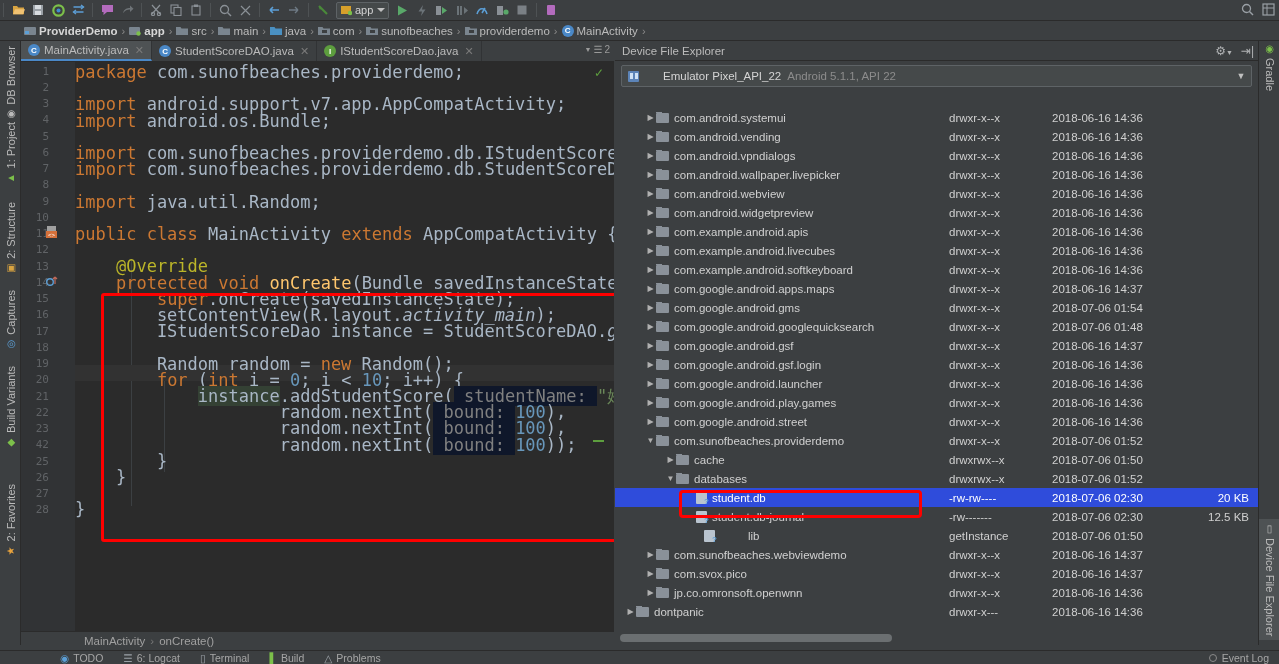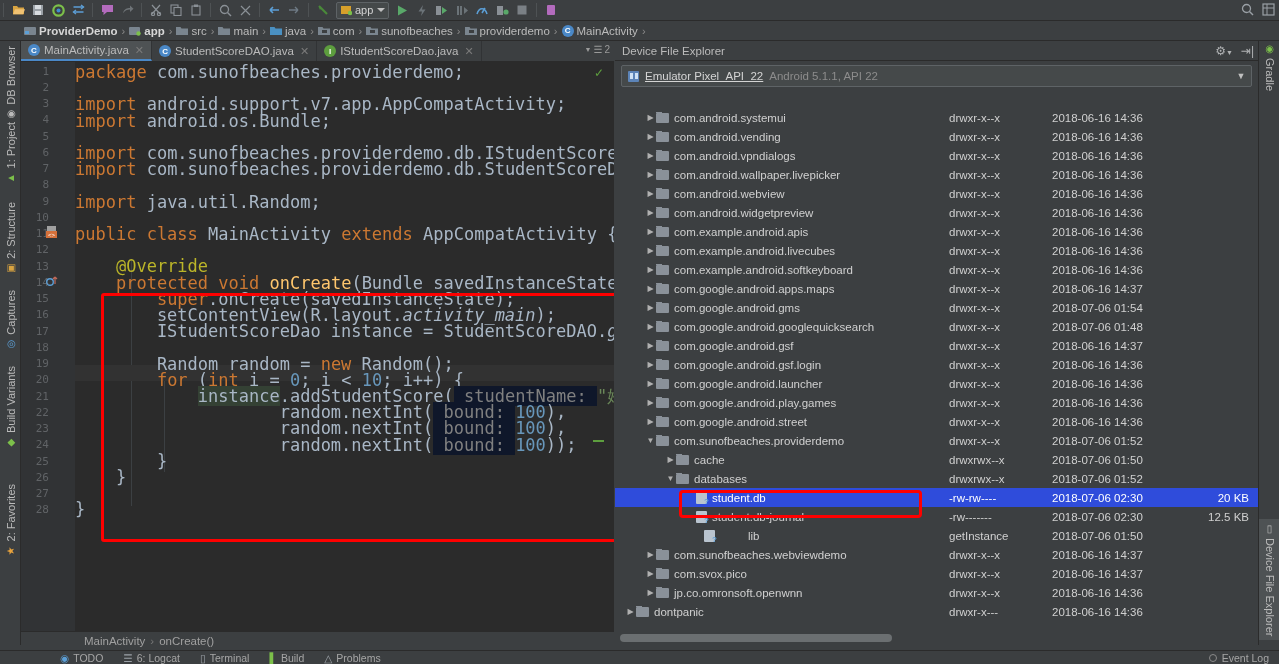--- a/index.html
+++ b/index.html
@@ -81,21 +81,21 @@
     font-size:11.5px; color:#a0a0a0; gap:5px; border-top:1px solid #2b2b2b;}
 
   
   .dfe{ position:absolute; left:615px; top:41px; width:643px; height:604px; background:#3c3f41; }
   .dfe-hdr{ height:20px; display:flex; align-items:center; padding:0 4px 0 7px;
     font-size:11.5px; color:#bbbbbb; border-bottom:1px solid #2b2b2b; background:#3c3f41;}
   .dfe-hdr .sp{ flex:1; }
   .dfe-hdr .hico{ margin-left:8px; font-size:12px; color:#afb1b3; }
   .dev-sel{ margin:4px 6px 3px 6px; height:22px; background:#45494a; border:1px solid #5e6366;
     border-radius:2px; display:flex; align-items:center; padding:0 2px 0 6px; font-size:11.5px;}
-  .dev-sel .dname{ color:#d4d4d4; margin-left:6px;text-decoration:underline; }
+  .dev-sel .dname{ color:#d4d4d4; margin-left:24px; }
   .dev-sel .dver{ color:#8c8c8c; margin-left:6px; }
   .dev-sel .sp{ flex:1; }
   .dev-sel .arrow{ width:16px; text-align:center; color:#c0c0c0; font-size:9px;}
   .devicon{ width:11px;height:11px;background:#5c84b8;border-radius:1px;
     display:flex;align-items:center;justify-content:center; }
   .devicon i{ width:3px;height:6px;background:#cfe2f5;display:block;margin:0 1px;}
 
   .cols{ display:flex; height:20px; background:#3c3f41; border-top:1px solid #4e5254;
     border-bottom:1px solid #2b2b2b; font-size:11.5px; color:#c8c8c8; }
   .col{ display:flex; align-items:center; padding-left:7px; border-right:1px solid #2b2b2b; }
@@ -443,21 +443,21 @@
         <div class="lnum" style="top:214px">14</div>
         <div class="lnum" style="top:230px">15</div>
         <div class="lnum" style="top:246px">16</div>
         <div class="lnum" style="top:263px">17</div>
         <div class="lnum" style="top:279px">18</div>
         <div class="lnum" style="top:295px">19</div>
         <div class="lnum" style="top:311px">20</div>
         <div class="lnum" style="top:328px">21</div>
         <div class="lnum" style="top:344px">22</div>
         <div class="lnum" style="top:360px">23</div>
-        <div class="lnum" style="top:376px">24</div>
+        <div class="lnum" style="top:376px">42</div>
         <div class="lnum" style="top:393px">25</div>
         <div class="lnum" style="top:409px">26</div>
         <div class="lnum" style="top:425px">27</div>
         <div class="lnum" style="top:441px">28</div>
         <div class="gmark" style="left:25px;top:164px">
           <svg width="12" height="13">
               <rect x="1" y="0" width="9" height="6" fill="#a0a0a0"></rect>
               <rect x="0" y="5" width="11" height="7" fill="#d4703a"></rect>
               <text x="5.5" y="11" font-size="6" fill="#fff" text-anchor="middle">&lt;&gt;</text>
             </svg>

